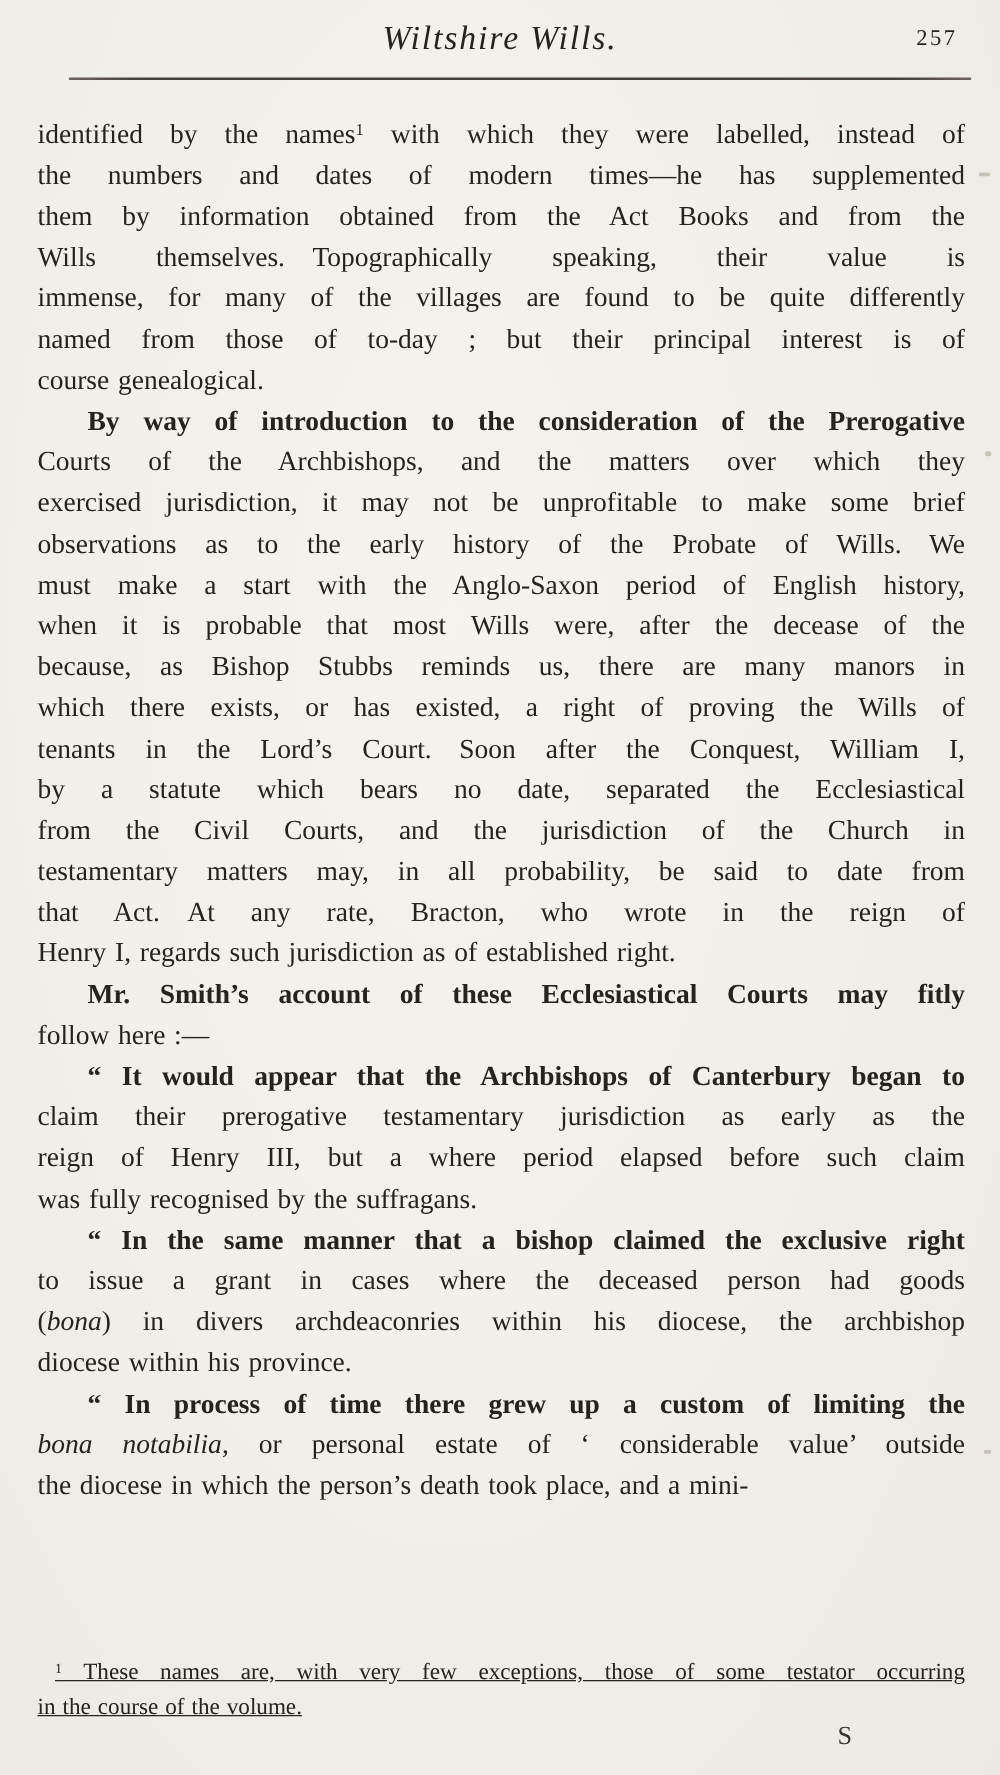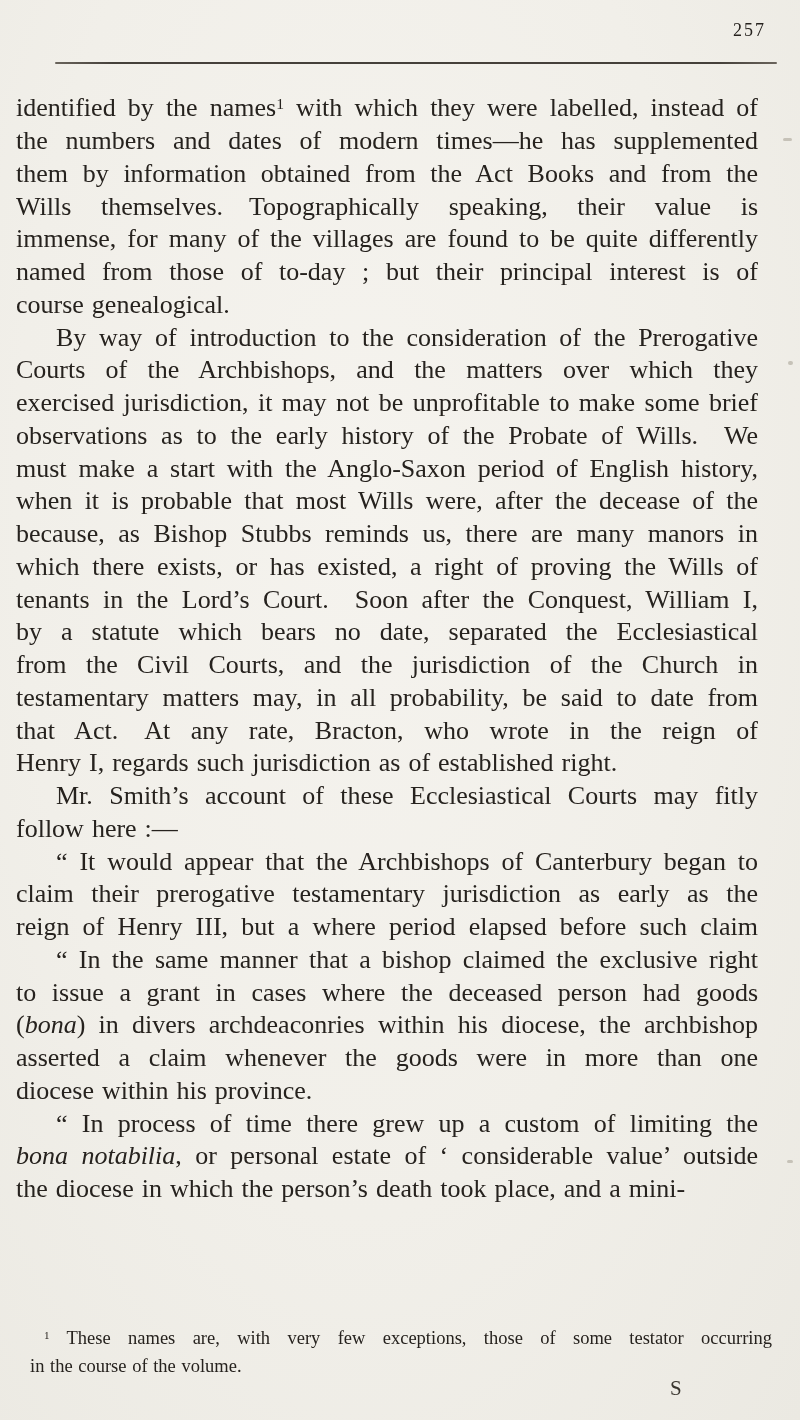--- a/index.html
+++ b/index.html
@@ -30,45 +30,46 @@
   }
   .rule {
     position: absolute;
     top: 62px; left: 55px;
     width: 722px; height: 2px;
     background: linear-gradient(90deg, #6a645c 0%, #45403a 8%, #45403a 92%, #6a645c 100%);
     border-radius: 1px;
   }
   .body-block {
     position: absolute;
-    top: 88px; left: 16px;
+    top: 88px; left: 30px;
     width: 742px;
-    font-size: 26px;
+    font-size: 22px;
     line-height: 32.75px;
     word-spacing: 1.5px;
   }
   .line {
     text-align: justify;
     text-align-last: justify;
   }
   .line.last { text-align-last: left; }
-  .line.indent { text-indent: 40px; }
+  .line.indent { text-indent: 40px; font-weight: bold; }
   .it { font-style: italic; }
   .sup {
     font-size: 0.60em;
     vertical-align: 0.48em;
     letter-spacing: 0;
   }
   .footnote {
     position: absolute;
     top: 1322px; left: 30px;
     width: 742px;
     font-size: 18.5px;
     line-height: 27.5px;
     word-spacing: 1px;
+    text-decoration: underline;
   }
   .footnote .line.fn-first { text-indent: 14px; }
   .signature {
     position: absolute;
     top: 1376px; left: 670px;
     font-size: 21px;
     color: #3a362f;
   }
   .speck {
     position: absolute;
@@ -76,20 +77,21 @@
     border-radius: 2px;
   }
   .speck.s1 { left: 783px; top: 138px; width: 9px; height: 3px; }
   .speck.s2 { left: 788px; top: 361px; width: 5px; height: 4px; }
   .speck.s3 { left: 787px; top: 1160px; width: 6px; height: 3px; }
 </style>
 </head>
 <body>
 
 <div class="page" style="color: rgb(38, 34, 30);">
+  <div class="head-title">Wiltshire Wills.</div>
   <div class="page-number">257</div>
   <div class="rule"></div>
 
   <div class="body-block">
       <div class="line"><span>identified by the names</span><span class="sup">1</span><span> with which they were labelled, instead of</span></div>
       <div class="line"><span>the numbers and dates of modern times—he has supplemented</span></div>
       <div class="line"><span>them by information obtained from the Act Books and from the</span></div>
       <div class="line"><span>Wills themselves. Topographically speaking, their value is</span></div>
       <div class="line"><span>immense, for many of the villages are found to be quite differently</span></div>
       <div class="line"><span>named from those of to-day ; but their principal interest is of</span></div>
@@ -106,24 +108,24 @@
       <div class="line"><span>by a statute which bears no date, separated the Ecclesiastical</span></div>
       <div class="line"><span>from the Civil Courts, and the jurisdiction of the Church in</span></div>
       <div class="line"><span>testamentary matters may, in all probability, be said to date from</span></div>
       <div class="line"><span>that Act. At any rate, Bracton, who wrote in the reign of</span></div>
       <div class="line last"><span>Henry I, regards such jurisdiction as of established right.</span></div>
       <div class="line indent"><span>Mr. Smith’s account of these Ecclesiastical Courts may fitly</span></div>
       <div class="line last"><span>follow here :—</span></div>
       <div class="line indent"><span>“ It would appear that the Archbishops of Canterbury began to</span></div>
       <div class="line"><span>claim their prerogative testamentary jurisdiction as early as the</span></div>
       <div class="line"><span>reign of Henry III, but a where period elapsed before such claim</span></div>
+      <div class="line last"><span>was fully recognised by the suffragans.</span></div>
       <div class="line indent"><span>“ In the same manner that a bishop claimed the exclusive right</span></div>
       <div class="line"><span>to issue a grant in cases where the deceased person had goods</span></div>
       <div class="line"><span>(</span><span class="it">bona</span><span>) in divers archdeaconries within his diocese, the archbishop</span></div>
-      <div class="line"><span>asserted a claim whenever the goods were in more than one</span></div>
       <div class="line last"><span>diocese within his province.</span></div>
       <div class="line indent"><span>“ In process of time there grew up a custom of limiting the</span></div>
       <div class="line"><span class="it">bona notabilia</span><span>, or personal estate of ‘ considerable value’ outside</span></div>
       <div class="line last"><span>the diocese in which the person’s death took place, and a mini-</span></div>
     </div>
 
   <div class="footnote">
       <div class="line fn-first"><span class="sup">1</span><span> These names are, with very few exceptions, those of some testator occurring</span></div>
       <div class="line last"><span>in the course of the volume.</span></div>
     </div>

